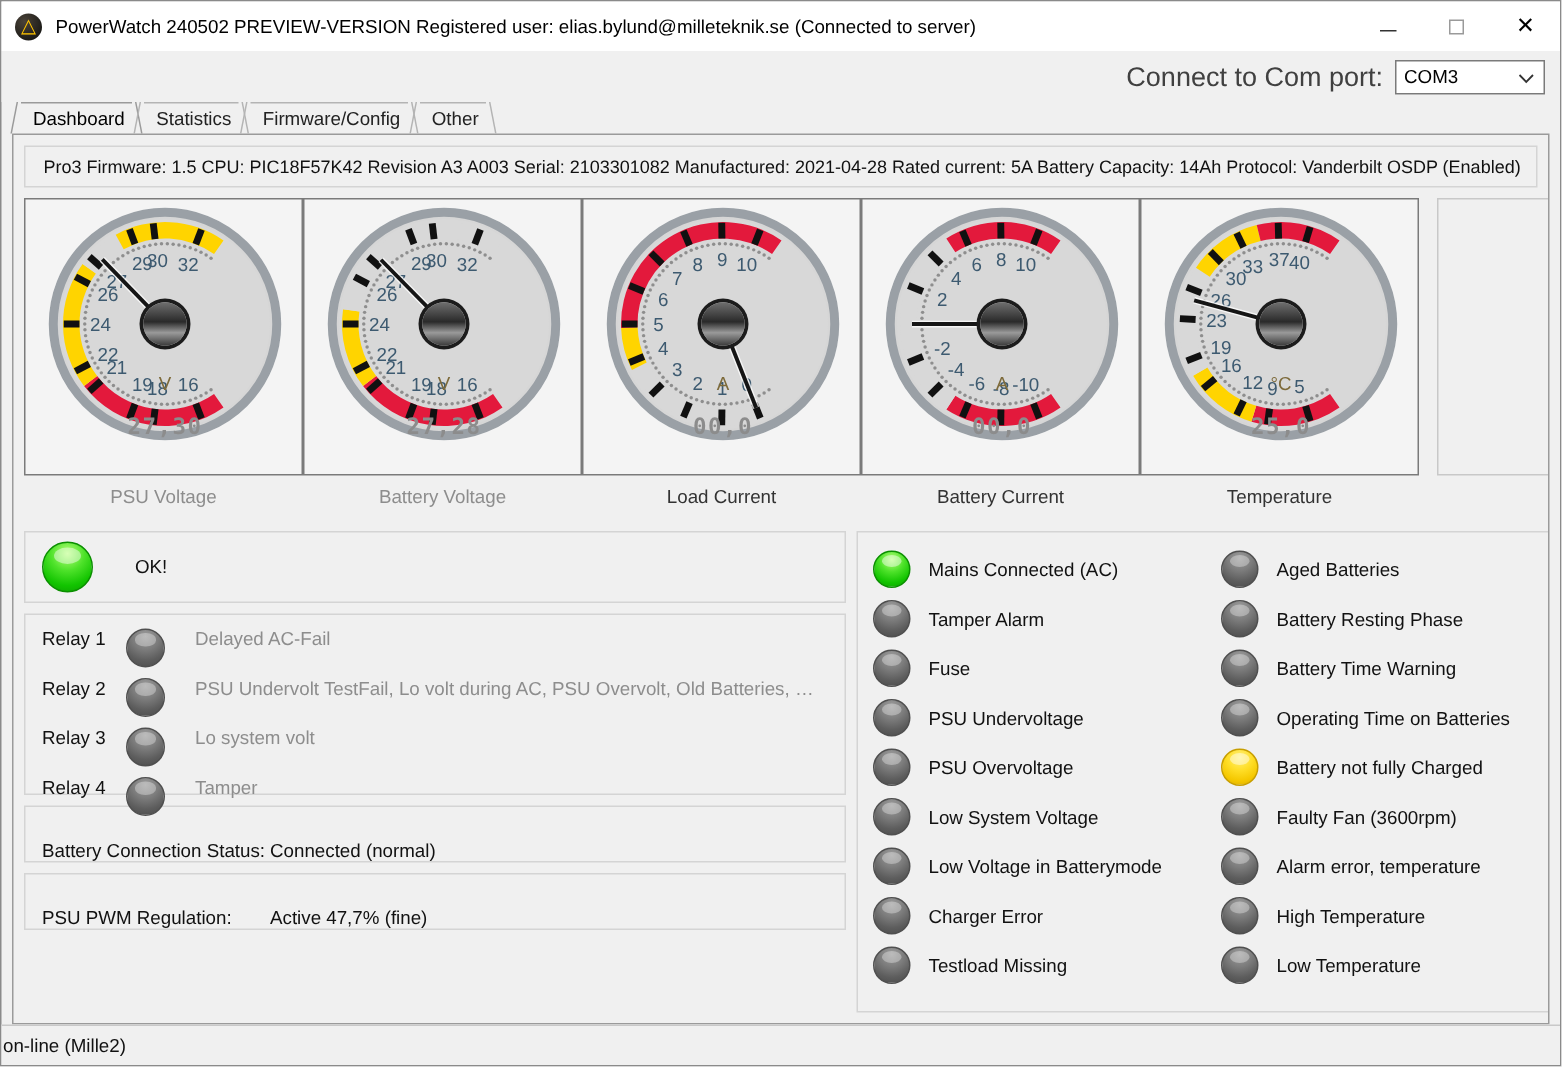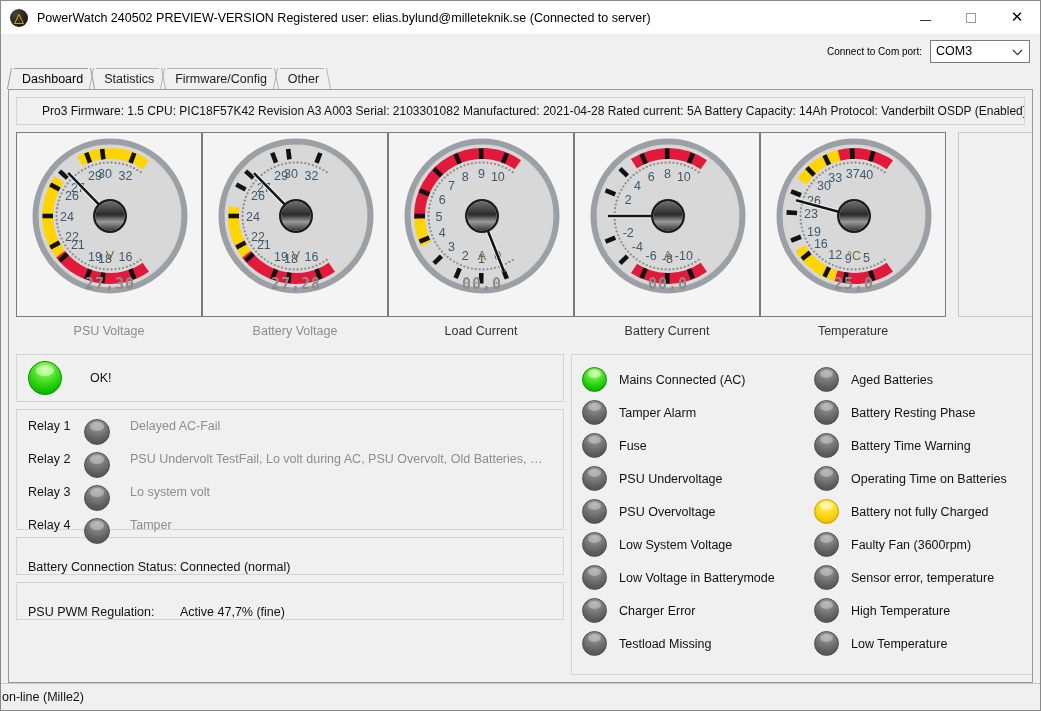--- a/index.html
+++ b/index.html
@@ -39,21 +39,21 @@
     font-size:13px; color:#222; font-family:"DejaVu Sans", sans-serif;
   }
   .winbtn.min span { display:block; width:11px; height:1px; background:#333; margin-top:6px; }
   .winbtn.max span { display:block; width:10px; height:10px; border:1px solid #9a9a9a; }
   .winbtn.close span { font-size:15px; color:#000; line-height:1; }
   
   .comrow {
     height:34px; background:#f0f0f0; display:flex; align-items:center;
     justify-content:flex-end; padding-right:10px; flex:none;
   }
-  .comlabel { font-size:10px; color:#000000; margin-right:8px; }
+  .comlabel { font-size:18px; color:#404040; margin-right:8px; }
   .comselect {
     width:100px; height:23px; background:#fff; border:1px solid #7a7a7a;
     display:flex; align-items:center; padding-left:5px; position:relative;
     font-size:12.5px; color:#000;
   }
   .comselect .chev {
     position:absolute; right:6px; top:0; height:23px; display:flex; align-items:center;
     font-size:10px; color:#333;
   }
   
@@ -75,21 +75,21 @@
   .tab.active .lskew, .tab.active .rskew { border-color:#9a9a9a; }
   .tab.active .topline { background:#9a9a9a; }
   
   .content {
     flex:1; margin:0 7px 0 7px; border:1px solid #9a9a9a; border-top:1px solid #9a9a9a;
     background:#f0f0f0; padding:7px; display:flex; flex-direction:column; gap:7px;
     overflow:hidden;
   }
   .infobar {
     height:28px; border:1px solid #d4d4d4; background:#f0f0f0;
-    display:flex; align-items:center; padding-left:25px; font-size:12px; color:#111;
+    display:flex; align-items:center; padding-left:12px; font-size:12px; color:#111;
     flex:none; white-space:nowrap; overflow:hidden;
   }
   
   .gaugerow { display:flex; gap:0; flex:none; height:215px; }
   .gaugebox {
     width:186px; height:185px; border:1px solid #7a7a7a; background:#f4f4f4;
     position:relative; flex:none;
   }
   .gaugelabel {
     height:28px; display:flex; align-items:center; justify-content:center;
@@ -890,21 +890,21 @@
             <div class="indrow">
               <div class="led sm yellow"></div>
               <div class="itext">Battery not fully Charged</div>
             </div>
             <div class="indrow">
               <div class="led sm off"></div>
               <div class="itext">Faulty Fan (3600rpm)</div>
             </div>
             <div class="indrow">
               <div class="led sm off"></div>
-              <div class="itext">Sensor error, temperature</div>
+              <div class="itext">Alarm error, temperature</div>
             </div>
             <div class="indrow">
               <div class="led sm off"></div>
               <div class="itext">High Temperature</div>
             </div>
             <div class="indrow">
               <div class="led sm off"></div>
               <div class="itext">Low Temperature</div>
             </div>
           </div>

